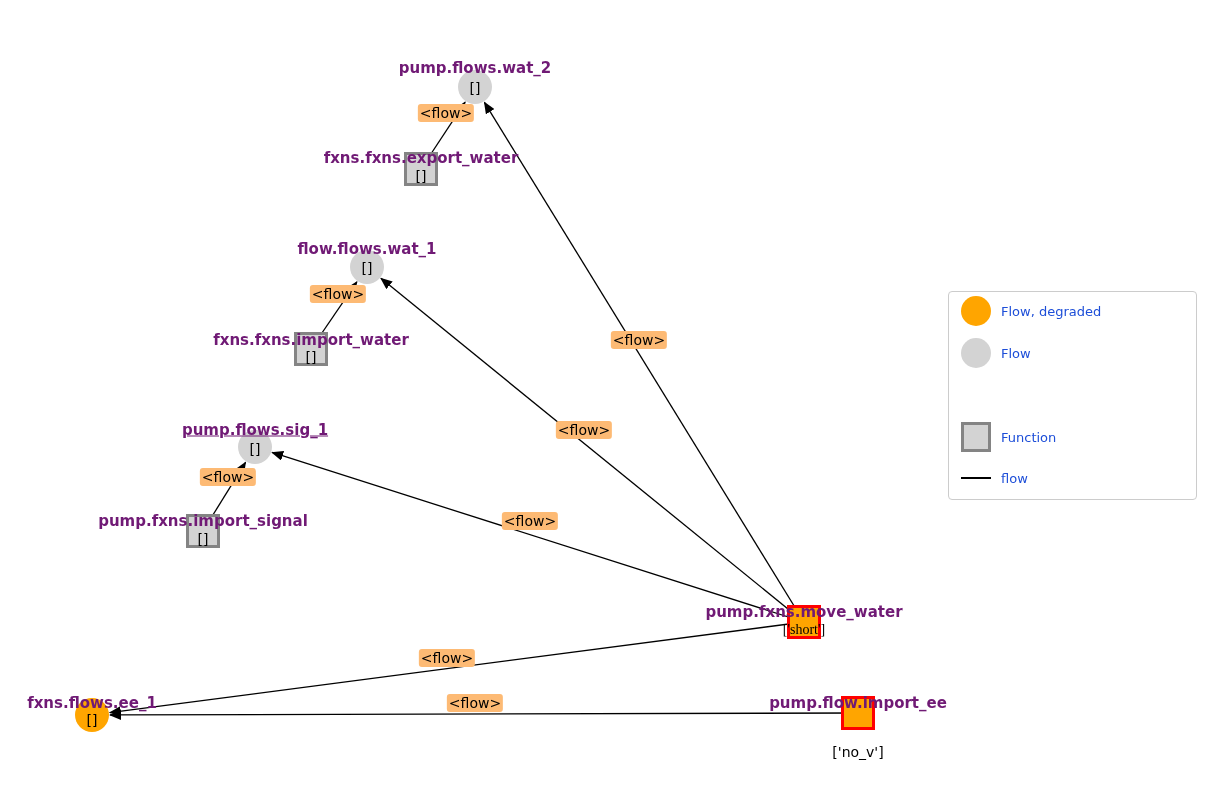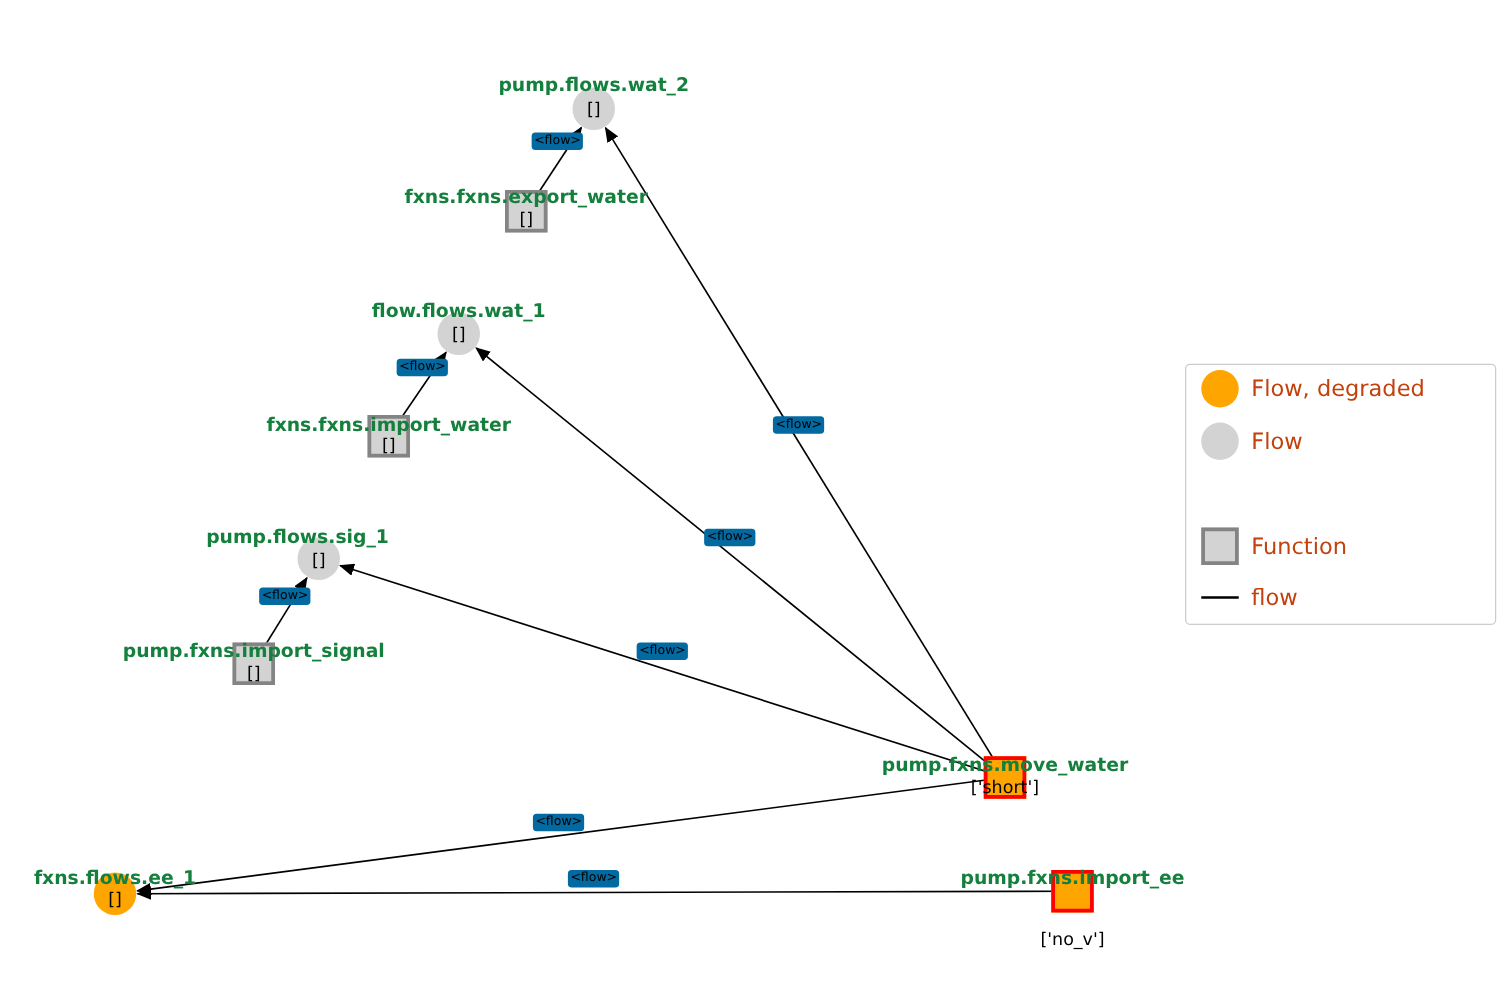--- a/index.html
+++ b/index.html
@@ -34,40 +34,40 @@
     box-sizing: border-box;
     width: 34px; height: 34px;
     pointer-events: auto;
   }
   .node.circle { border-radius: 50%; }
   .node-name {
     position: absolute;
     transform: translate(-50%, -50%);
     font-size: 15px;
     font-weight: bold;
-    color: #15803d;
+    color: #701a75;
     white-space: nowrap;
     line-height: 1;
   }
   .node-state {
     position: absolute;
     transform: translate(-50%, -50%);
     font-size: 14px;
     color: #000000;
     white-space: nowrap;
     line-height: 1;
   }
   .edge-label {
     position: absolute;
     transform: translate(-50%, -50%);
-    font-size: 10px;
+    font-size: 14px;
     color: #000000;
     white-space: nowrap;
     line-height: 1;
-    background: #0369a1;
+    background: #fdba74;
     padding: 2px 2px;
     border-radius: 3px;
   }
   #legend {
     position: absolute;
     left: 948px;
     top: 291px;
     width: 249px;
     height: 209px;
     box-sizing: border-box;
@@ -86,22 +86,22 @@
   }
   .legend-swatch {
     box-sizing: border-box;
     width: 30px; height: 30px;
     margin-right: 10px;
     flex: 0 0 auto;
   }
   .legend-swatch.circle { border-radius: 50%; }
   .legend-swatch.line { height: 2px; }
   .legend-label {
-    font-size: 18px;
-    color: #c2410c;
+    font-size: 13px;
+    color: #1d4ed8;
     white-space: nowrap;
   }
 </style>
 </head>
 <body>
 
 <div id="figure">
 
   <svg id="edge-layer" xmlns="http://www.w3.org/2000/svg" viewBox="0 0 1206 790">
       <defs>
@@ -132,29 +132,29 @@
     </div>
   <div id="label-layer">
       <div class="node-name" style="left: 475px; top: 68px;">pump.flows.wat_2</div>
       <div class="node-state" style="left: 475px; top: 88px;">[]</div>
       <div class="node-name" style="left: 421px; top: 158px;">fxns.fxns.export_water</div>
       <div class="node-state" style="left: 421px; top: 176px;">[]</div>
       <div class="node-name" style="left: 367px; top: 249px;">flow.flows.wat_1</div>
       <div class="node-state" style="left: 367px; top: 268px;">[]</div>
       <div class="node-name" style="left: 311px; top: 340px;">fxns.fxns.import_water</div>
       <div class="node-state" style="left: 311px; top: 357px;">[]</div>
-      <div class="node-name" style="left: 238px; top: 430px;">pump.flows.sig_1</div>
+      <div class="node-name" style="left: 255px; top: 430px; text-decoration: underline;">pump.flows.sig_1</div>
       <div class="node-state" style="left: 255px; top: 449px;">[]</div>
       <div class="node-name" style="left: 203px; top: 521px;">pump.fxns.import_signal</div>
       <div class="node-state" style="left: 203px; top: 539px;">[]</div>
       <div class="node-name" style="left: 804px; top: 612px;">pump.fxns.move_water</div>
-      <div class="node-state" style="left: 804px; top: 630px;">['short']</div>
+      <div class="node-state" style="left: 804px; top: 630px; font-family: Liberation Serif, serif;">['short']</div>
       <div class="node-name" style="left: 92px; top: 703px;">fxns.flows.ee_1</div>
       <div class="node-state" style="left: 92px; top: 720px;">[]</div>
-      <div class="node-name" style="left: 858px; top: 703px;">pump.fxns.import_ee</div>
+      <div class="node-name" style="left: 858px; top: 703px;">pump.flow.import_ee</div>
       <div class="node-state" style="left: 858px; top: 720px; margin-top: 32px;">['no_v']</div>
       <div class="edge-label" style="left: 446px; top: 113px;">&lt;flow&gt;</div>
       <div class="edge-label" style="left: 639px; top: 340px;">&lt;flow&gt;</div>
       <div class="edge-label" style="left: 338px; top: 294px;">&lt;flow&gt;</div>
       <div class="edge-label" style="left: 584px; top: 430px;">&lt;flow&gt;</div>
       <div class="edge-label" style="left: 228px; top: 477px;">&lt;flow&gt;</div>
       <div class="edge-label" style="left: 530px; top: 521px;">&lt;flow&gt;</div>
       <div class="edge-label" style="left: 447px; top: 658px;">&lt;flow&gt;</div>
       <div class="edge-label" style="left: 475px; top: 703px;">&lt;flow&gt;</div>
     </div>

